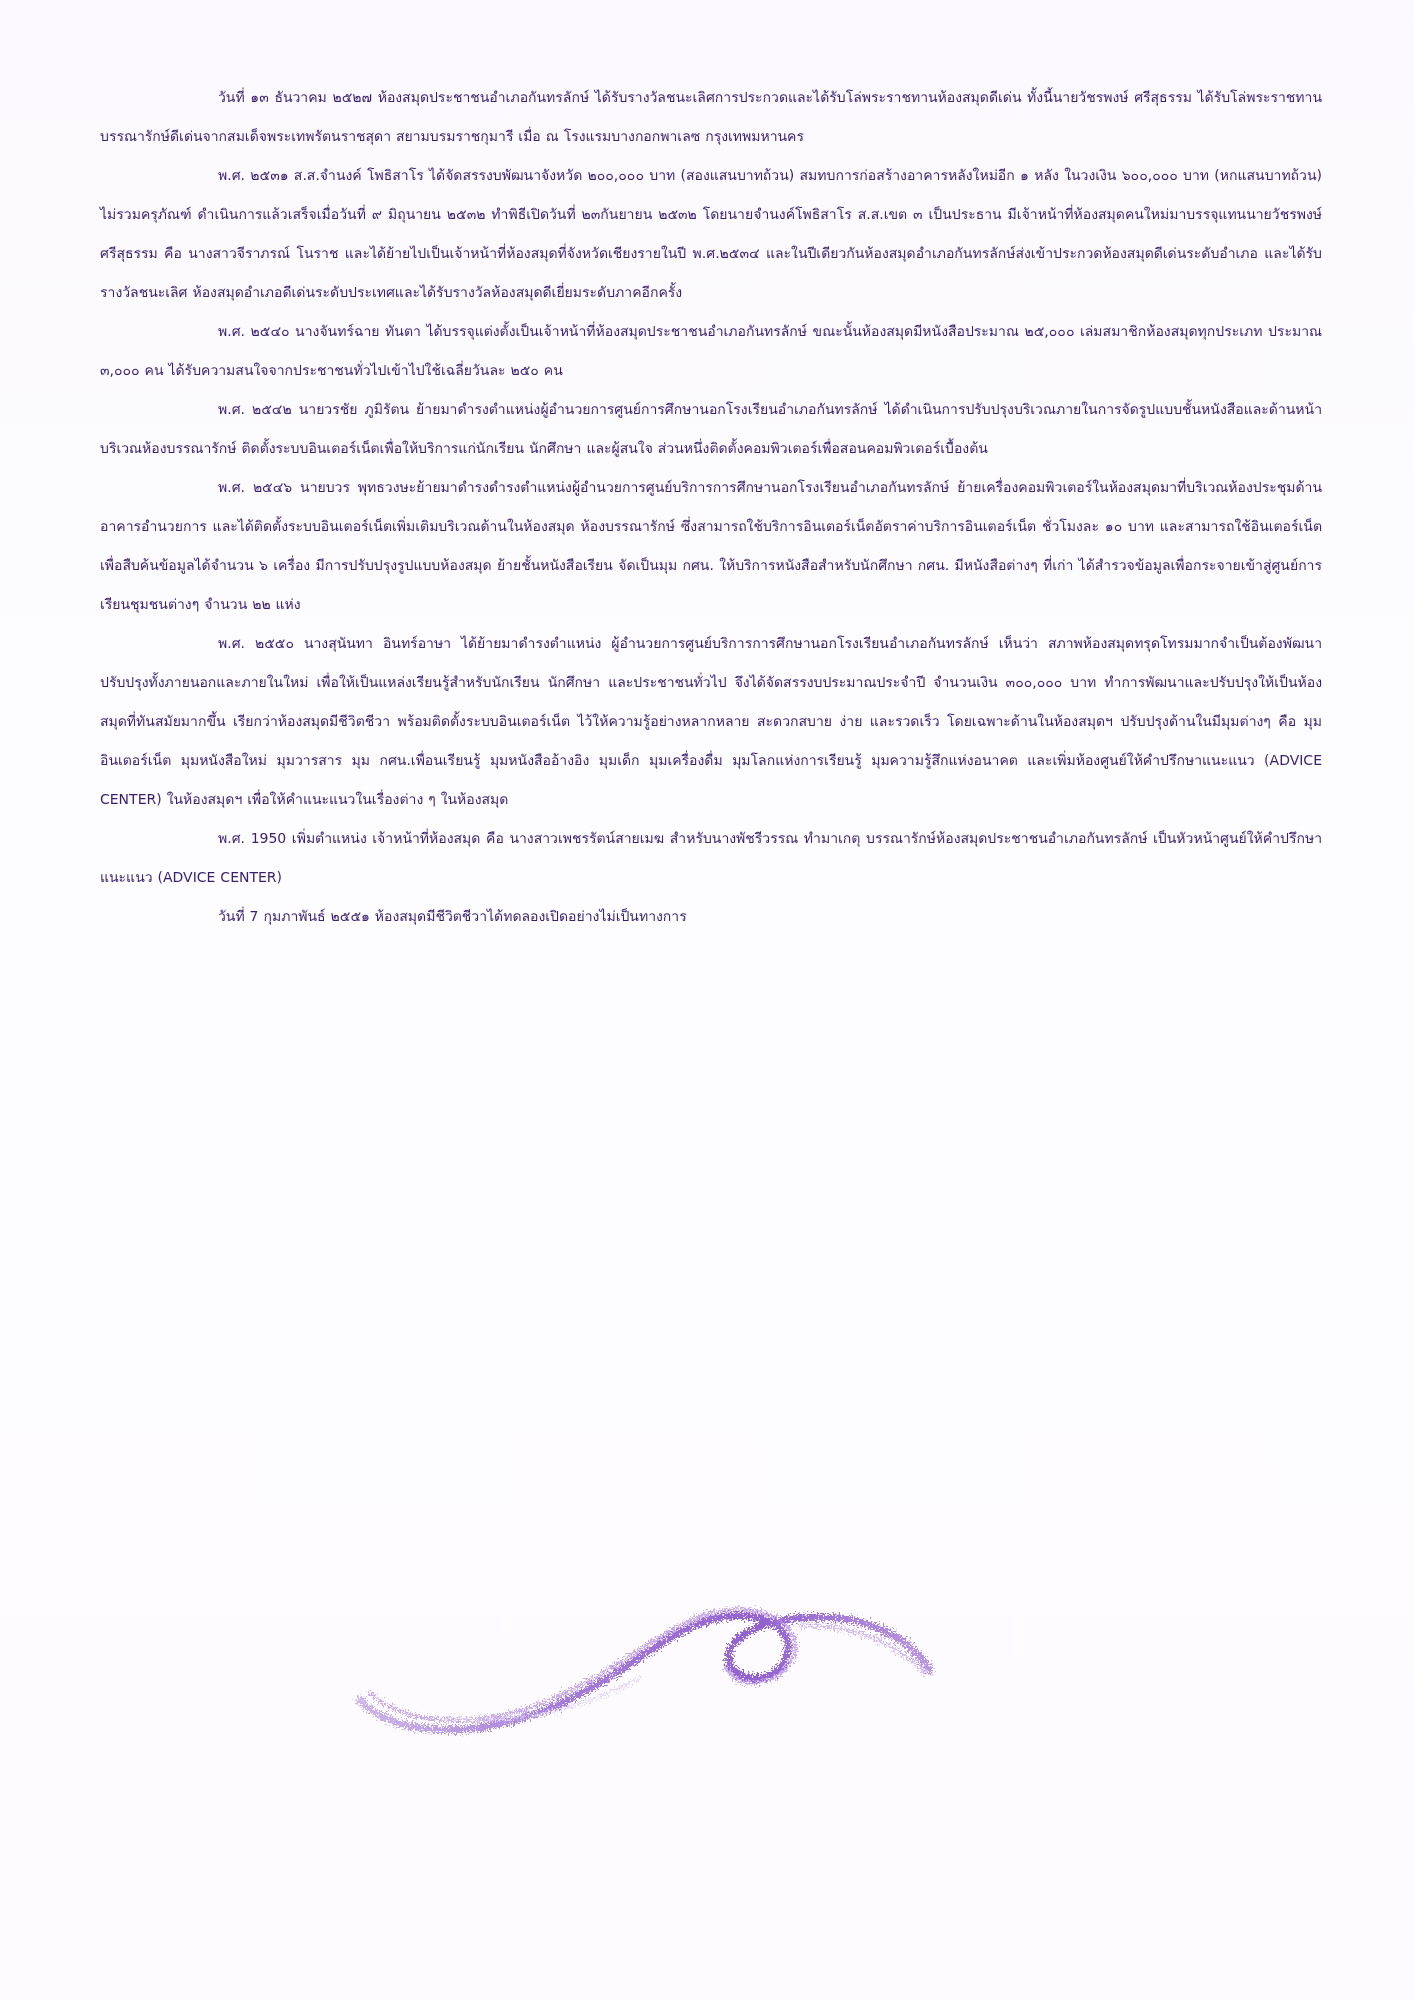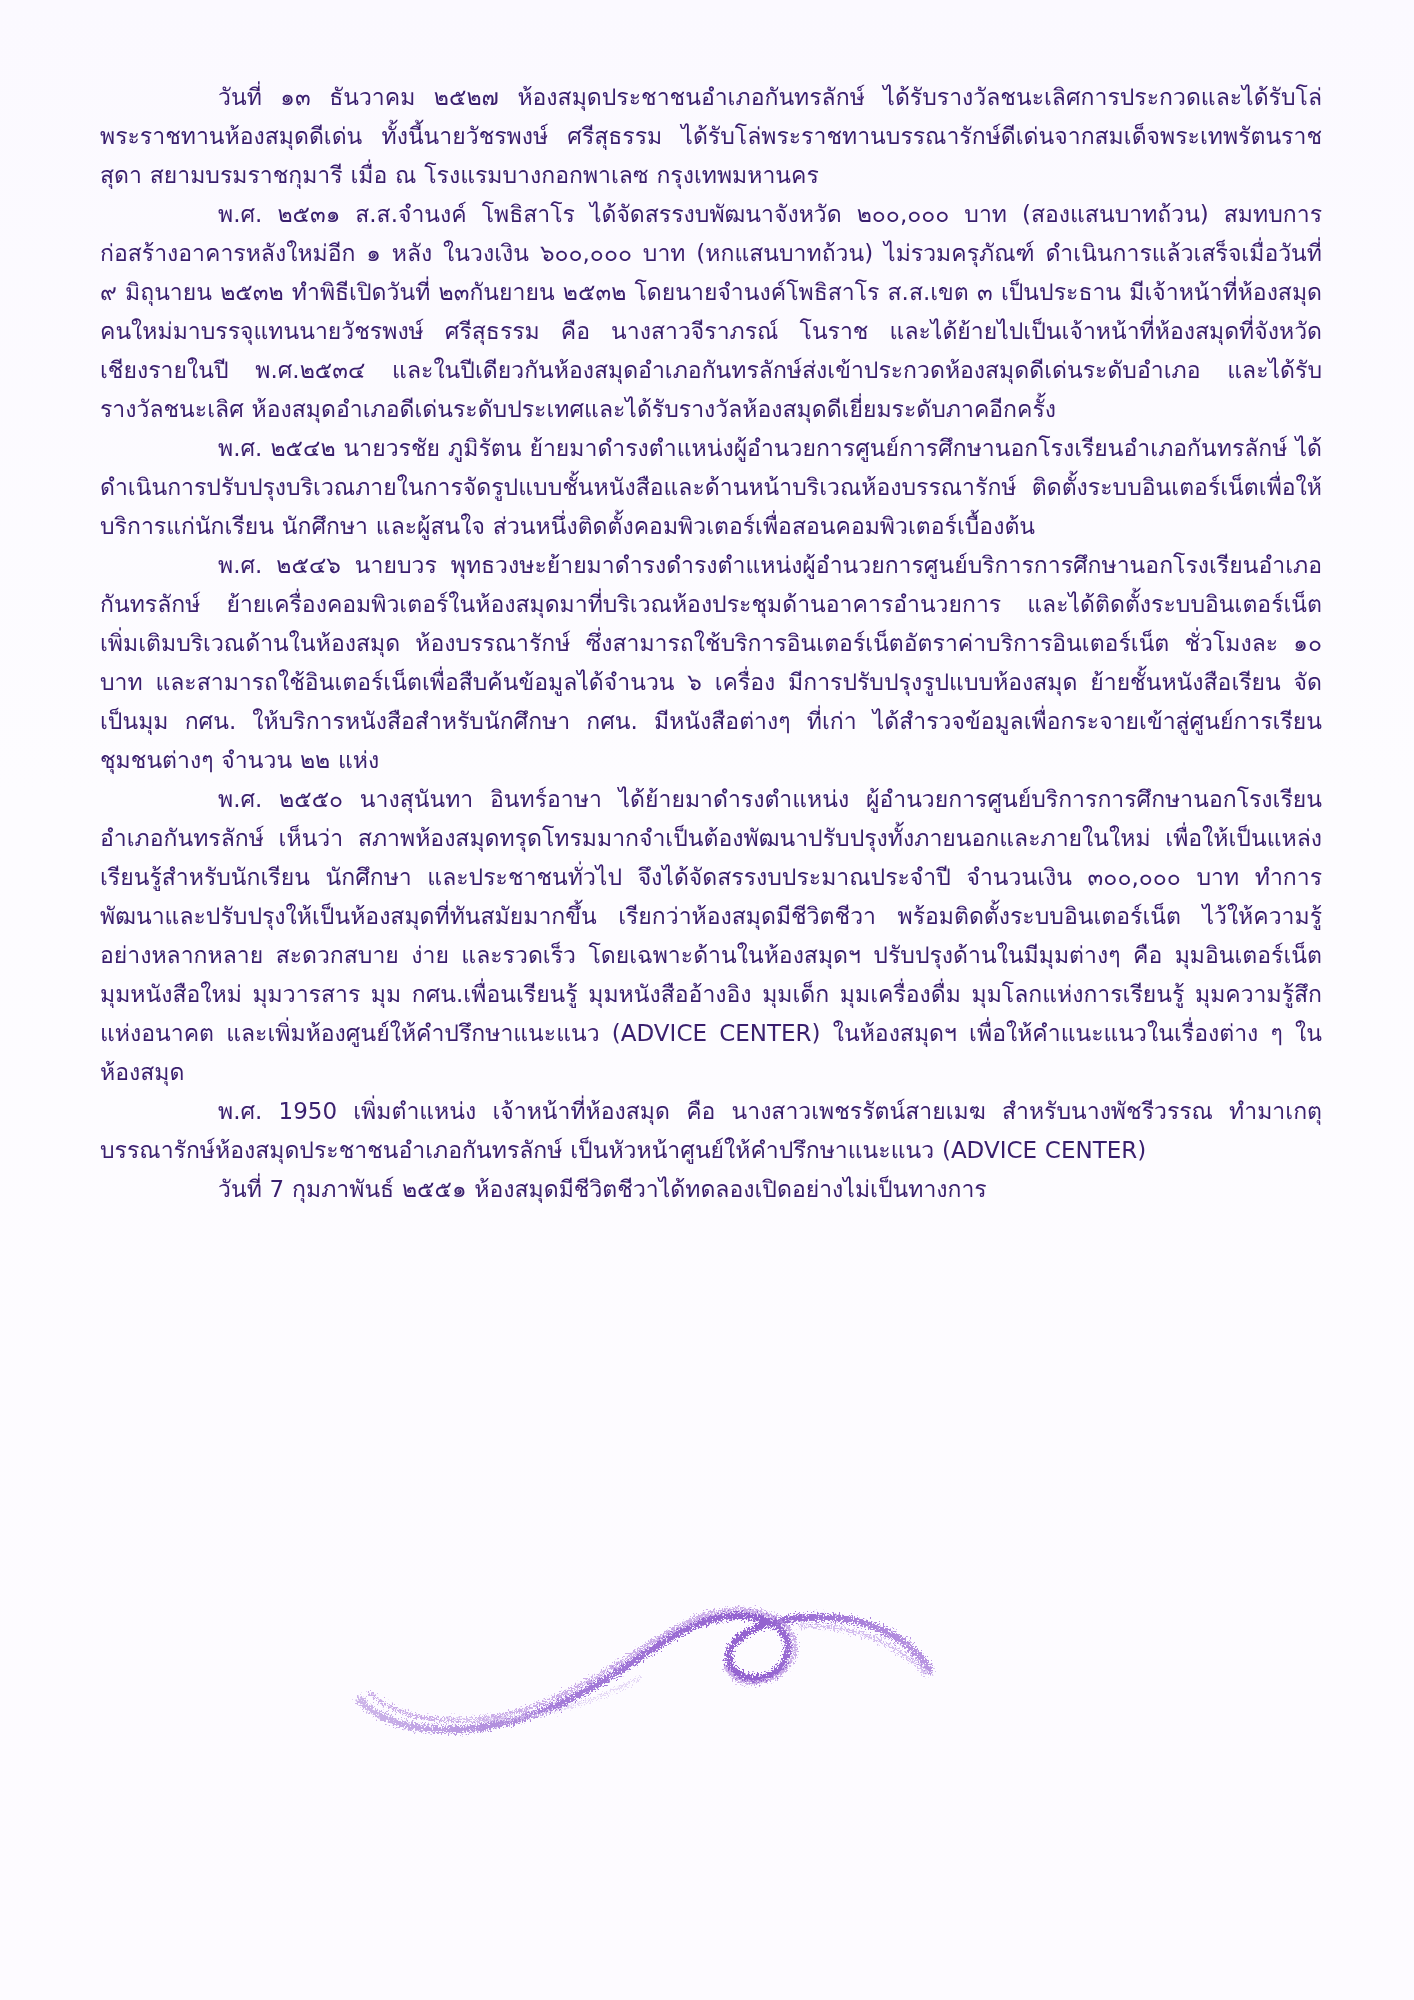--- a/index.html
+++ b/index.html
@@ -19,21 +19,21 @@
     background: #fdfbff;
     background-image: linear-gradient(180deg, #fbf9ff 0%, #fdfcff 40%, #fdfbff 100%);
   }
   .content {
     position: absolute;
     left: 100px;
     top: 78px;
     width: 1222px;
     color: #3a1f6e;
     font-family: "DejaVu Sans", "Liberation Sans", sans-serif;
-    font-size: 23px;
+    font-size: 14px;
     line-height: 39px;
     text-align: justify;
     text-justify: inter-word;
   }
   p.para {
     margin: 0;
     text-indent: 118px;
     white-space: normal;
     word-spacing: 0.5px;
   }
@@ -50,20 +50,21 @@
   }
 </style>
 </head>
 <body>
 
 <div class="page">
 
   <div class="content">
     <p class="para">วันที่ ๑๓ ธันวาคม ๒๕๒๗ ห้องสมุดประชาชนอำเภอกันทรลักษ์ ได้รับรางวัลชนะเลิศการประกวดและได้รับโล่พระราชทานห้องสมุดดีเด่น ทั้งนี้นายวัชรพงษ์ ศรีสุธรรม ได้รับโล่พระราชทานบรรณารักษ์ดีเด่นจากสมเด็จพระเทพรัตนราชสุดา สยามบรมราชกุมารี เมื่อ ณ โรงแรมบางกอกพาเลซ กรุงเทพมหานคร</p>
     <p class="para">พ.ศ. ๒๕๓๑ ส.ส.จำนงค์ โพธิสาโร ได้จัดสรรงบพัฒนาจังหวัด ๒๐๐,๐๐๐ บาท (สองแสนบาทถ้วน) สมทบการก่อสร้างอาคารหลังใหม่อีก ๑ หลัง ในวงเงิน ๖๐๐,๐๐๐ บาท (หกแสนบาทถ้วน) ไม่รวมครุภัณฑ์ ดำเนินการแล้วเสร็จเมื่อวันที่ ๙ มิถุนายน ๒๕๓๒ ทำพิธีเปิดวันที่ ๒๓กันยายน ๒๕๓๒ โดยนายจำนงค์โพธิสาโร ส.ส.เขต ๓ เป็นประธาน มีเจ้าหน้าที่ห้องสมุดคนใหม่มาบรรจุแทนนายวัชรพงษ์ ศรีสุธรรม คือ นางสาวจีราภรณ์ โนราช และได้ย้ายไปเป็นเจ้าหน้าที่ห้องสมุดที่จังหวัดเชียงรายในปี พ.ศ.๒๕๓๔ และในปีเดียวกันห้องสมุดอำเภอกันทรลักษ์ส่งเข้าประกวดห้องสมุดดีเด่นระดับอำเภอ และได้รับรางวัลชนะเลิศ ห้องสมุดอำเภอดีเด่นระดับประเทศและได้รับรางวัลห้องสมุดดีเยี่ยมระดับภาคอีกครั้ง</p>
+    <p class="para">พ.ศ. ๒๕๔๐ นางจันทร์ฉาย ทันตา ได้บรรจุแต่งตั้งเป็นเจ้าหน้าที่ห้องสมุดประชาชนอำเภอกันทรลักษ์ ขณะนั้นห้องสมุดมีหนังสือประมาณ ๒๕,๐๐๐ เล่มสมาชิกห้องสมุดทุกประเภท ประมาณ ๓,๐๐๐ คน ได้รับความสนใจจากประชาชนทั่วไปเข้าไปใช้เฉลี่ยวันละ ๒๕๐ คน</p>
     <p class="para">พ.ศ. ๒๕๔๒ นายวรชัย ภูมิรัตน ย้ายมาดำรงตำแหน่งผู้อำนวยการศูนย์การศึกษานอกโรงเรียนอำเภอกันทรลักษ์ ได้ดำเนินการปรับปรุงบริเวณภายในการจัดรูปแบบชั้นหนังสือและด้านหน้าบริเวณห้องบรรณารักษ์ ติดตั้งระบบอินเตอร์เน็ตเพื่อให้บริการแก่นักเรียน นักศึกษา และผู้สนใจ ส่วนหนึ่งติดตั้งคอมพิวเตอร์เพื่อสอนคอมพิวเตอร์เบื้องต้น</p>
     <p class="para">พ.ศ. ๒๕๔๖ นายบวร พุทธวงษะย้ายมาดำรงดำรงตำแหน่งผู้อำนวยการศูนย์บริการการศึกษานอกโรงเรียนอำเภอกันทรลักษ์ ย้ายเครื่องคอมพิวเตอร์ในห้องสมุดมาที่บริเวณห้องประชุมด้านอาคารอำนวยการ และได้ติดตั้งระบบอินเตอร์เน็ตเพิ่มเติมบริเวณด้านในห้องสมุด ห้องบรรณารักษ์ ซึ่งสามารถใช้บริการอินเตอร์เน็ตอัตราค่าบริการอินเตอร์เน็ต ชั่วโมงละ ๑๐ บาท และสามารถใช้อินเตอร์เน็ตเพื่อสืบค้นข้อมูลได้จำนวน ๖ เครื่อง มีการปรับปรุงรูปแบบห้องสมุด ย้ายชั้นหนังสือเรียน จัดเป็นมุม กศน. ให้บริการหนังสือสำหรับนักศึกษา กศน. มีหนังสือต่างๆ ที่เก่า ได้สำรวจข้อมูลเพื่อกระจายเข้าสู่ศูนย์การเรียนชุมชนต่างๆ จำนวน ๒๒ แห่ง</p>
     <p class="para">พ.ศ. ๒๕๕๐ นางสุนันทา อินทร์อาษา ได้ย้ายมาดำรงตำแหน่ง ผู้อำนวยการศูนย์บริการการศึกษานอกโรงเรียนอำเภอกันทรลักษ์ เห็นว่า สภาพห้องสมุดทรุดโทรมมากจำเป็นต้องพัฒนาปรับปรุงทั้งภายนอกและภายในใหม่ เพื่อให้เป็นแหล่งเรียนรู้สำหรับนักเรียน นักศึกษา และประชาชนทั่วไป จึงได้จัดสรรงบประมาณประจำปี จำนวนเงิน ๓๐๐,๐๐๐ บาท ทำการพัฒนาและปรับปรุงให้เป็นห้องสมุดที่ทันสมัยมากขึ้น  เรียกว่าห้องสมุดมีชีวิตชีวา พร้อมติดตั้งระบบอินเตอร์เน็ต ไว้ให้ความรู้อย่างหลากหลาย สะดวกสบาย ง่าย และรวดเร็ว โดยเฉพาะด้านในห้องสมุดฯ ปรับปรุงด้านในมีมุมต่างๆ คือ มุมอินเตอร์เน็ต มุมหนังสือใหม่ มุมวารสาร มุม กศน.เพื่อนเรียนรู้ มุมหนังสืออ้างอิง มุมเด็ก มุมเครื่องดื่ม มุมโลกแห่งการเรียนรู้ มุมความรู้สึกแห่งอนาคต และเพิ่มห้องศูนย์ให้คำปรึกษาแนะแนว (ADVICE CENTER) ในห้องสมุดฯ เพื่อให้คำแนะแนวในเรื่องต่าง ๆ ในห้องสมุด</p>
     <p class="para">พ.ศ. 1950 เพิ่มตำแหน่ง เจ้าหน้าที่ห้องสมุด คือ นางสาวเพชรรัตน์สายเมฆ สำหรับนางพัชรีวรรณ ทำมาเกตุ บรรณารักษ์ห้องสมุดประชาชนอำเภอกันทรลักษ์ เป็นหัวหน้าศูนย์ให้คำปรึกษาแนะแนว (ADVICE CENTER)</p>
     <p class="para">วันที่ 7 กุมภาพันธ์ ๒๕๕๑ ห้องสมุดมีชีวิตชีวาได้ทดลองเปิดอย่างไม่เป็นทางการ</p>
   </div>
 
   <div class="swirl-wrap">
     <svg width="620" height="200" viewBox="0 0 620 200" xmlns="http://www.w3.org/2000/svg">
       <defs>

